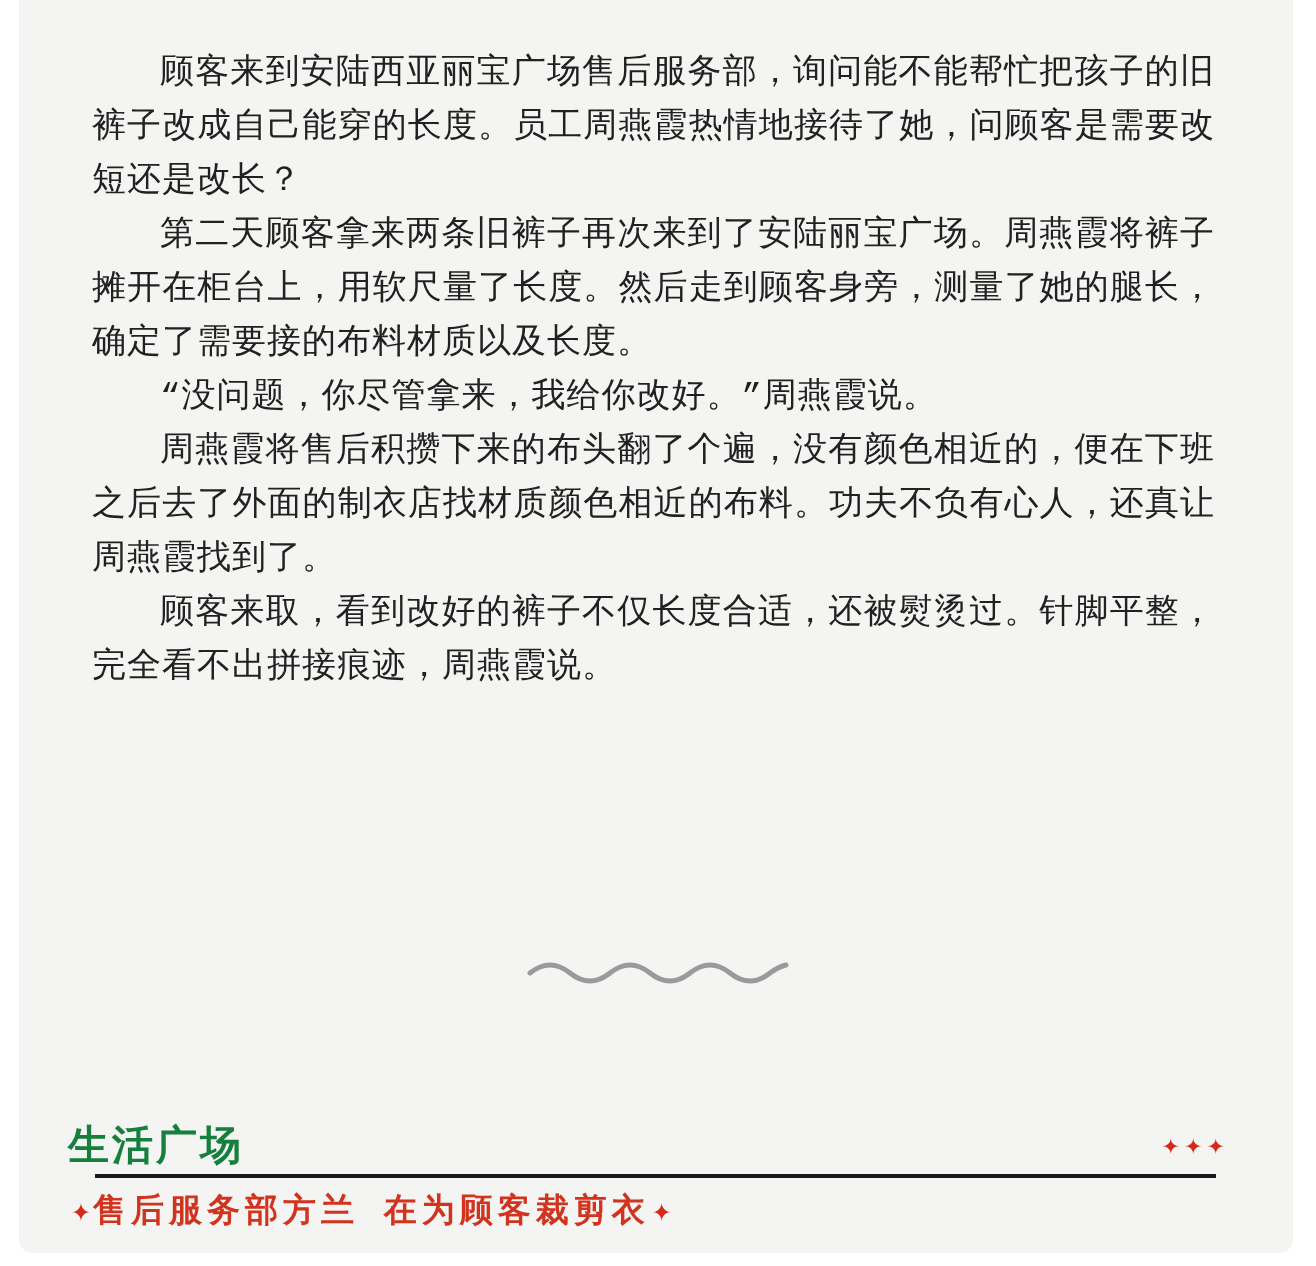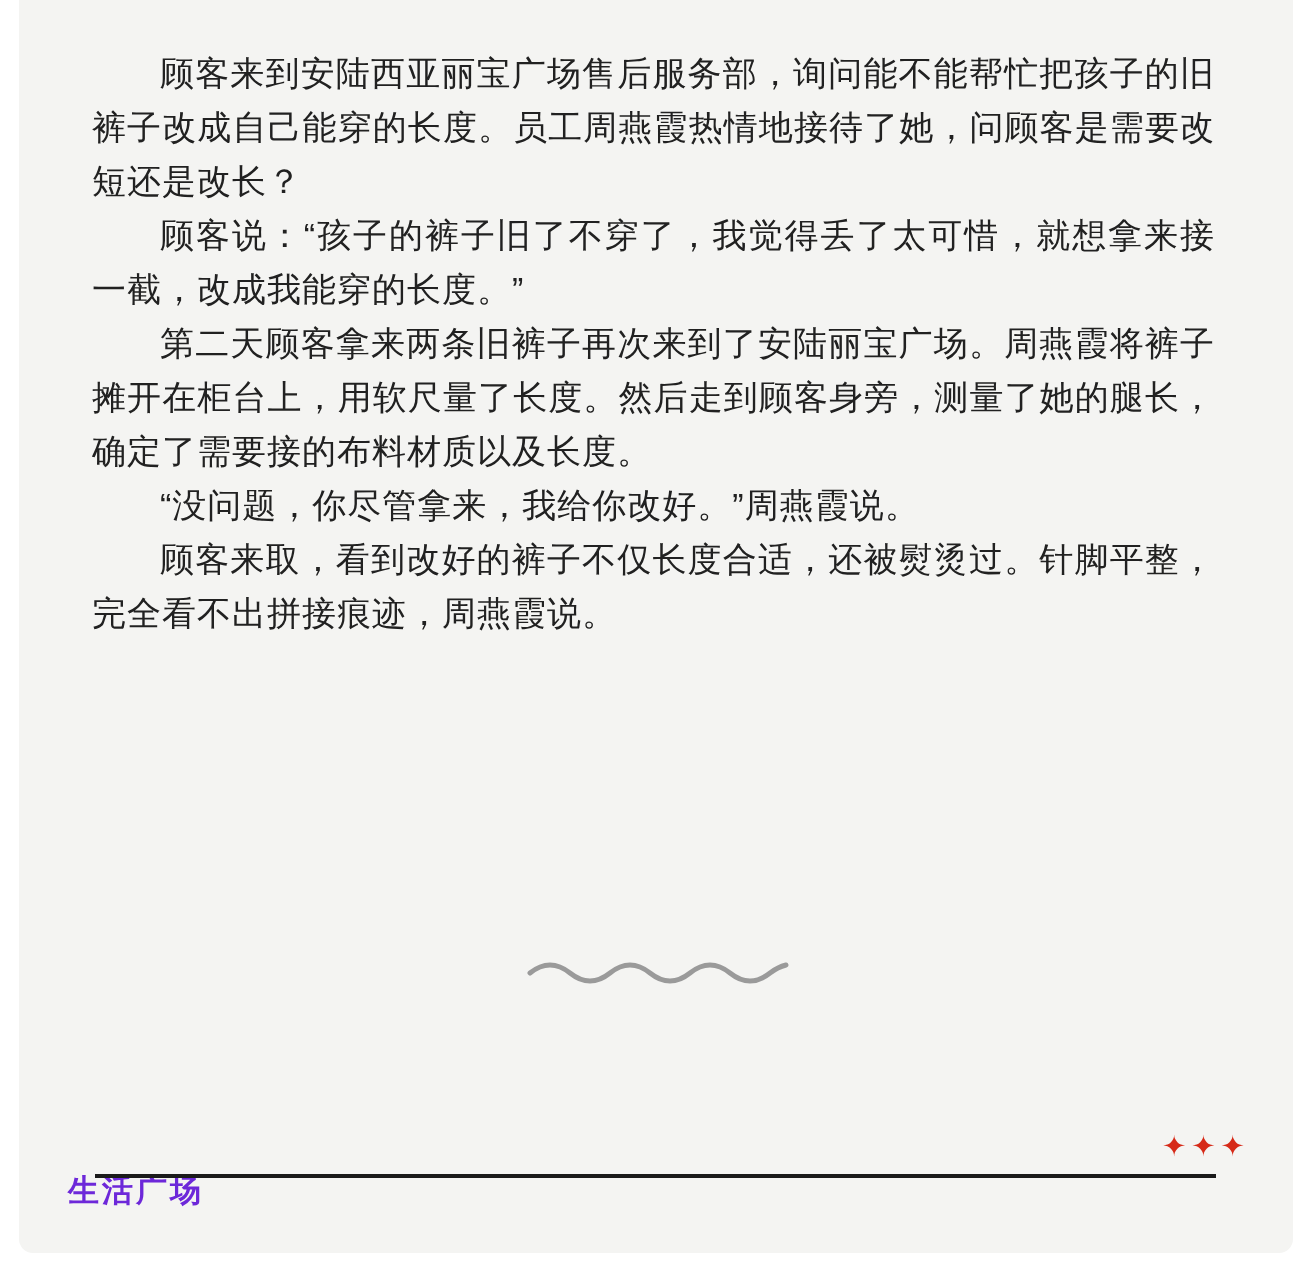--- a/index.html
+++ b/index.html
@@ -2,21 +2,21 @@
 <html><head>
 <meta charset="utf-8">
 <style>
   html, body { margin: 0; padding: 0; background: #ffffff; }
   .page {
     position: relative;
     width: 1316px;
     height: 1266px;
     background: #ffffff;
     overflow: hidden;
-    font-family: Liberation Sans, sans-serif;
+    font-family: Liberation Mono, monospace;
   }
   .card {
     position: absolute;
     left: 19px;
     top: 0;
     width: 1274px;
     height: 1253px;
     background: #f4f4f2;
     border-radius: 0 0 14px 14px;
   }
@@ -40,25 +40,25 @@
   .wave-divider {
     position: absolute;
     left: 508px;
     top: 956px;
     width: 262px;
     height: 28px;
   }
   .section-label {
     position: absolute;
     left: 49px;
-    top: 1170px;
-    font-size: 31px;
+    top: 1118px;
+    font-size: 41px;
     font-weight: 700;
     letter-spacing: 3px;
-    color: #6d28d9;
+    color: #15803d;
   }
   .stars {
     position: absolute;
     left: 1143px;
     top: 1132px;
     font-size: 29px;
     letter-spacing: 5px;
     color: #d62a18;
     line-height: 1;
   }
@@ -83,31 +83,32 @@
   .caption .star { letter-spacing: 0; margin: 0 2px; color: #d62a18; }
 </style>
 </head>
 <body>
 
 <div class="page">
   <div class="card">
 
     <div class="article">
       <p>顾客来到安陆西亚丽宝广场售后服务部，询问能不能帮忙把孩子的旧裤子改成自己能穿的长度。员工周燕霞热情地接待了她，问顾客是需要改短还是改长？</p>
-      <p>顾客说：“孩子的裤子旧了不穿了，我觉得丢了太可惜，就想拿来接一截，改成我能穿的长度。”</p>
       <p>第二天顾客拿来两条旧裤子再次来到了安陆丽宝广场。周燕霞将裤子摊开在柜台上，用软尺量了长度。然后走到顾客身旁，测量了她的腿长，确定了需要接的布料材质以及长度。</p>
       <p>“没问题，你尽管拿来，我给你改好。”周燕霞说。</p>
+      <p>周燕霞将售后积攒下来的布头翻了个遍，没有颜色相近的，便在下班之后去了外面的制衣店找材质颜色相近的布料。功夫不负有心人，还真让周燕霞找到了。</p>
       <p>顾客来取，看到改好的裤子不仅长度合适，还被熨烫过。针脚平整，完全看不出拼接痕迹，周燕霞说。</p>
     </div>
 
     <svg class="wave-divider" viewBox="0 0 262 28" xmlns="http://www.w3.org/2000/svg">
       <path d="M3,17 q20,-16 40,0 t40,0 t40,0 t40,0 t40,0 t40,0 q8,-6 16,-8" fill="none" stroke="#9a9a9a" stroke-width="5" stroke-linecap="round"></path>
     </svg>
 
     <div class="section-label">生活广场</div>
 
     <div class="stars">✦✦✦</div>
 
     <div class="rule"></div>
 
+    <div class="caption"><span class="star">✦</span><span>售后服务部方兰 在为顾客裁剪衣</span><span class="star">✦</span></div>
 
   </div>
 </div>
 
 </body></html>

